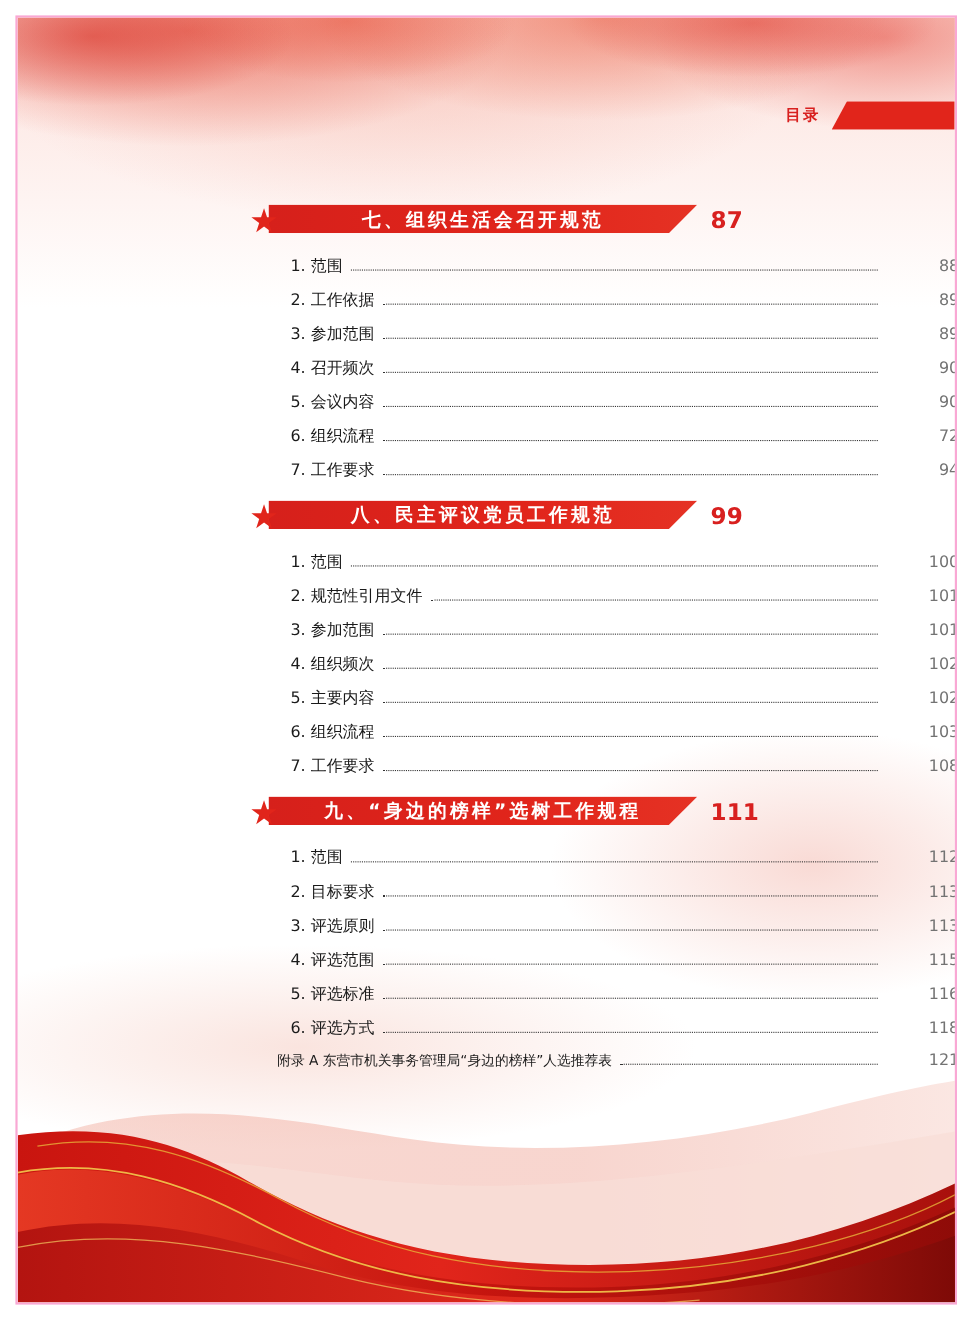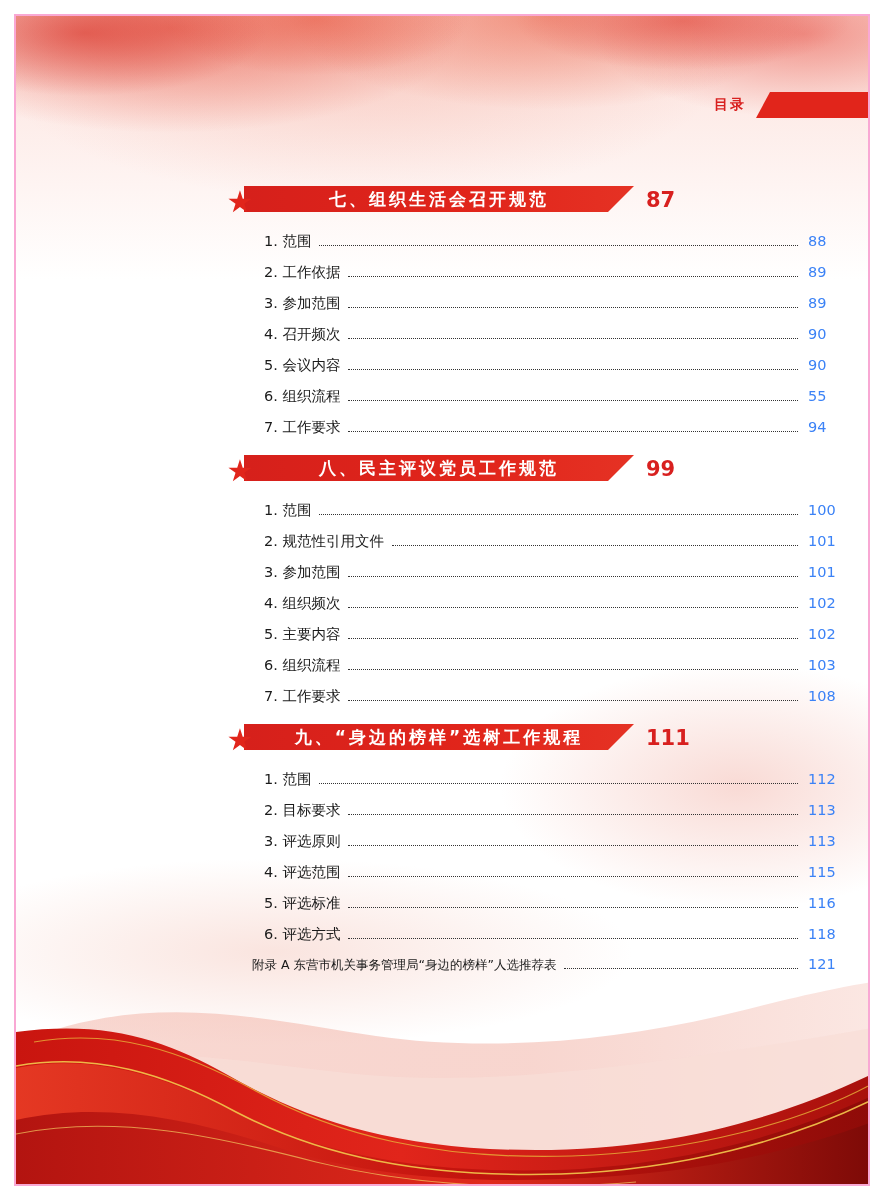--- a/index.html
+++ b/index.html
@@ -165,23 +165,23 @@
     font-family: "DejaVu Sans", "Liberation Sans", sans-serif;
   }
   .entry-dots {
     flex: 1;
     border-bottom: 1.5px dotted #333;
     margin: 0 6px 4px 8px;
     min-width: 10px;
   }
   .entry-page {
     width: 64px;
-    text-align: left;
+    text-align: right;
     font-size: 14.5px;
-    color: #3b82f6;
+    color: #737373;
     font-family: "DejaVu Sans", "Liberation Sans", sans-serif;
     padding-left: 4px;
   }
   .entry.appendix {
     padding-left: 236px;
   }
   .entry.appendix .entry-title {
     font-size: 12.5px;
   }
   
@@ -242,21 +242,21 @@
               <span class="entry-page">90</span>
             </div>
             <div class="entry">
               <span class="entry-title">5. 会议内容</span>
               <span class="entry-dots"></span>
               <span class="entry-page">90</span>
             </div>
             <div class="entry">
               <span class="entry-title">6. 组织流程</span>
               <span class="entry-dots"></span>
-              <span class="entry-page">55</span>
+              <span class="entry-page">72</span>
             </div>
             <div class="entry">
               <span class="entry-title">7. 工作要求</span>
               <span class="entry-dots"></span>
               <span class="entry-page">94</span>
             </div>
           </div>
         </div>
         <div class="section">
           <div class="section-header">

